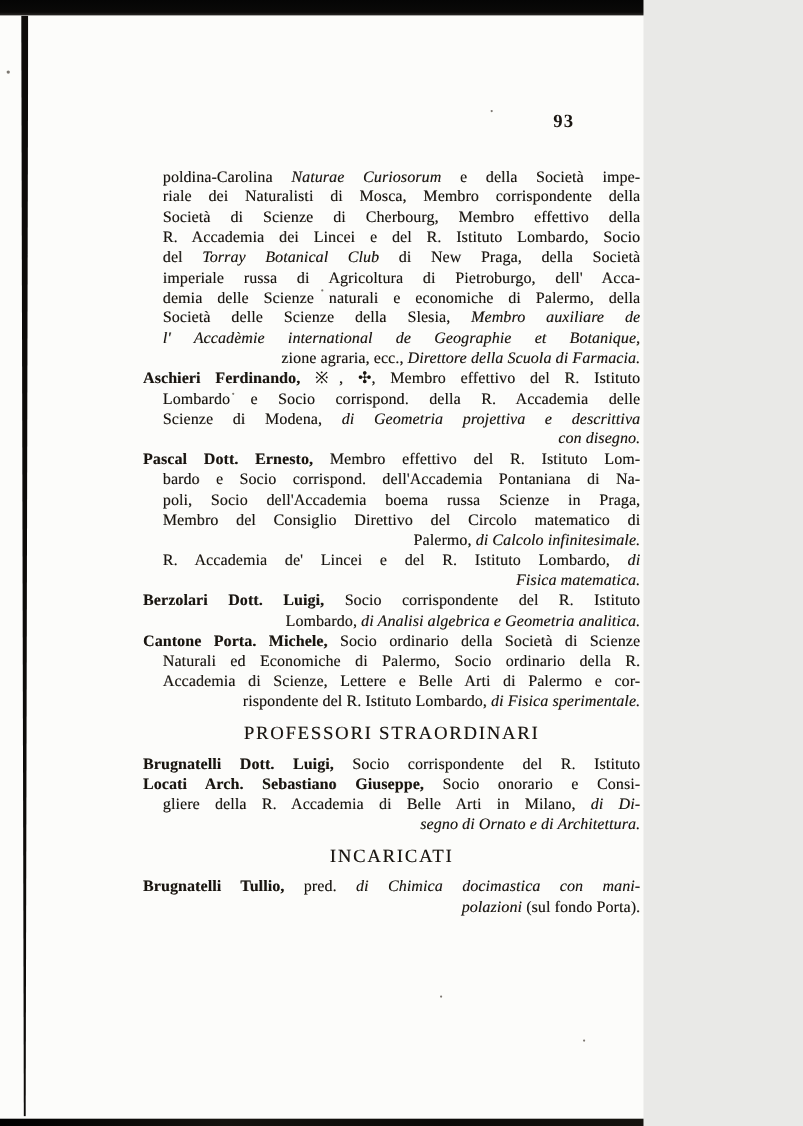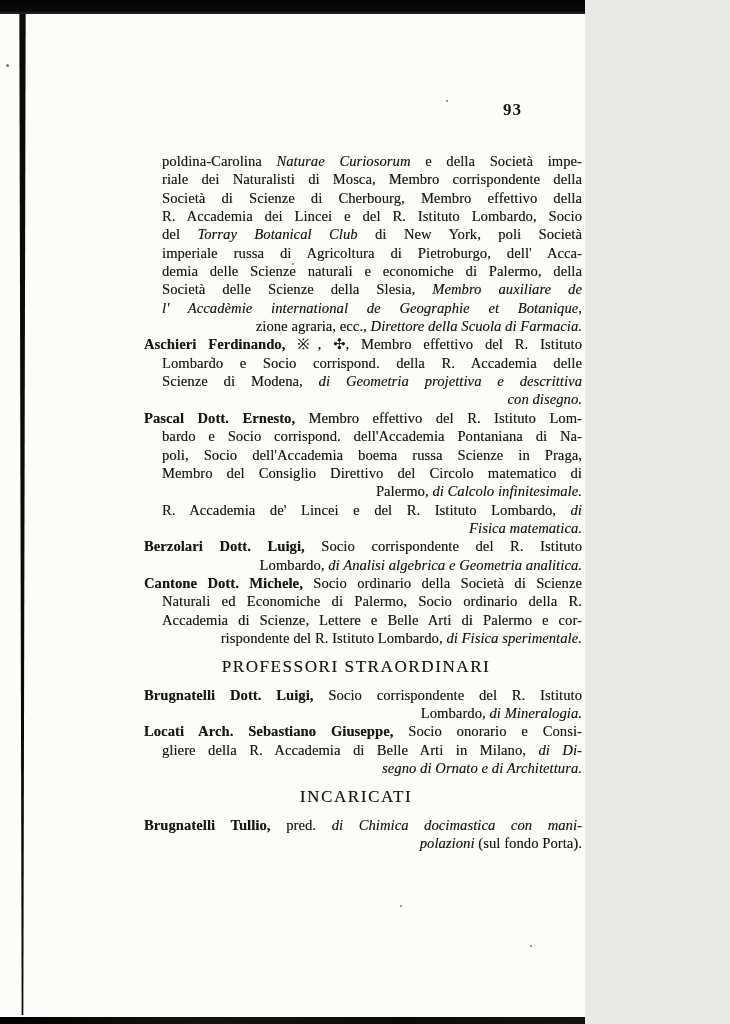--- a/index.html
+++ b/index.html
@@ -32,21 +32,21 @@
   }
 
   .text-block {
     position:absolute; top:152px; left:130px; width:452px;
     font-size:14.5px; line-height:18.35px; letter-spacing:.1px;
     text-shadow:.3px 0 0 rgba(25,21,16,.45);
   }
 
   .tline       { min-height:18.35px; }
   .tline.ind   { padding-left:18px;text-align:right; }
-  .tline.just  { text-align:justify; text-align-last:justify;margin-left:14px; }
+  .tline.just  { text-align:justify; text-align-last:justify; }
   .rn { font-style:normal; }
   .it { font-style:italic; }
   .bd { font-weight:bold; }
 
   .sec-heading {
     text-align:center; font-size:17px; letter-spacing:1.6px;
     margin:11px 0 9px 0; font-variant:normal;
   }
 </style>
 </head>
@@ -69,21 +69,21 @@
   <div class="speck" style="left:530px; top:945px; width:2px; height:2px;"></div>
 
   <div class="page-number">93</div>
 
   <div class="text-block">
       <div class="para">
         <div class="tline just ind"><span class="rn">poldina-Carolina </span><span class="it">Naturae Curiosorum</span><span class="rn"> e della Società impe-</span></div>
         <div class="tline just ind"><span class="rn">riale dei Naturalisti di Mosca, Membro corrispondente della</span></div>
         <div class="tline just ind"><span class="rn">Società di Scienze di Cherbourg, Membro effettivo della</span></div>
         <div class="tline just ind"><span class="rn">R. Accademia dei Lincei e del R. Istituto Lombardo, Socio</span></div>
-        <div class="tline just ind"><span class="rn">del </span><span class="it">Torray Botanical Club</span><span class="rn"> di New York, poli Società</span></div>
+        <div class="tline just ind"><span class="rn">del </span><span class="it">Torray Botanical Club</span><span class="rn"> di New Praga, della Società</span></div>
         <div class="tline just ind"><span class="rn">imperiale russa di Agricoltura di Pietroburgo, dell' Acca-</span></div>
         <div class="tline just ind"><span class="rn">demia delle Scienze naturali e economiche di Palermo, della</span></div>
         <div class="tline just ind"><span class="rn">Società delle Scienze della Slesia, </span><span class="it">Membro auxiliare de</span></div>
         <div class="tline just ind"><span class="it">l' Accadèmie international de Geographie et Botanique,</span></div>
         <div class="tline ind"><span class="rn">zione agraria, ecc., </span><span class="it">Direttore della Scuola di Farmacia.</span></div>
       </div>
       <div class="para">
         <div class="tline just"><span class="bd">Aschieri Ferdinando,</span><span class="rn"> ※, ✣, Membro effettivo del R. Istituto</span></div>
         <div class="tline just ind"><span class="rn">Lombardo e Socio corrispond. della R. Accademia delle</span></div>
         <div class="tline just ind"><span class="rn">Scienze di Modena, </span><span class="it">di Geometria projettiva e descrittiva</span></div>
@@ -98,29 +98,28 @@
       </div>
       <div class="para">
         <div class="tline just ind"><span class="rn">R. Accademia de' Lincei e del R. Istituto Lombardo, </span><span class="it">di</span></div>
         <div class="tline ind"><span class="it">Fisica matematica.</span></div>
       </div>
       <div class="para">
         <div class="tline just"><span class="bd">Berzolari Dott. Luigi,</span><span class="rn"> Socio corrispondente del R. Istituto</span></div>
         <div class="tline ind"><span class="rn">Lombardo, </span><span class="it">di Analisi algebrica e Geometria analitica.</span></div>
       </div>
       <div class="para">
-        <div class="tline just"><span class="bd">Cantone Dott. Michele,</span><span class="rn"> Socio ordinario della Società di Scienze</span></div>
+        <div class="tline just"><span class="bd">Cantone Porta. Michele,</span><span class="rn"> Socio ordinario della Società di Scienze</span></div>
         <div class="tline just ind"><span class="rn">Naturali ed Economiche di Palermo, Socio ordinario della R.</span></div>
         <div class="tline just ind"><span class="rn">Accademia di Scienze, Lettere e Belle Arti di Palermo e cor-</span></div>
         <div class="tline ind"><span class="rn">rispondente del R. Istituto Lombardo, </span><span class="it">di Fisica sperimentale.</span></div>
       </div>
       <div class="sec-heading">PROFESSORI STRAORDINARI</div>
       <div class="para">
         <div class="tline just"><span class="bd">Brugnatelli Dott. Luigi,</span><span class="rn"> Socio corrispondente del R. Istituto</span></div>
-        <div class="tline ind"><span class="rn">Lombardo, </span><span class="it">di Mineralogia.</span></div>
       </div>
       <div class="para">
         <div class="tline just"><span class="bd">Locati Arch. Sebastiano Giuseppe,</span><span class="rn"> Socio onorario e Consi-</span></div>
         <div class="tline just ind"><span class="rn">gliere della R. Accademia di Belle Arti in Milano, </span><span class="it">di Di-</span></div>
         <div class="tline ind"><span class="it">segno di Ornato e di Architettura.</span></div>
       </div>
       <div class="sec-heading">INCARICATI</div>
       <div class="para">
         <div class="tline just"><span class="bd">Brugnatelli Tullio,</span><span class="rn"> pred. </span><span class="it">di Chimica docimastica con mani-</span></div>
         <div class="tline ind"><span class="it">polazioni</span><span class="rn"> (sul fondo Porta).</span></div>

